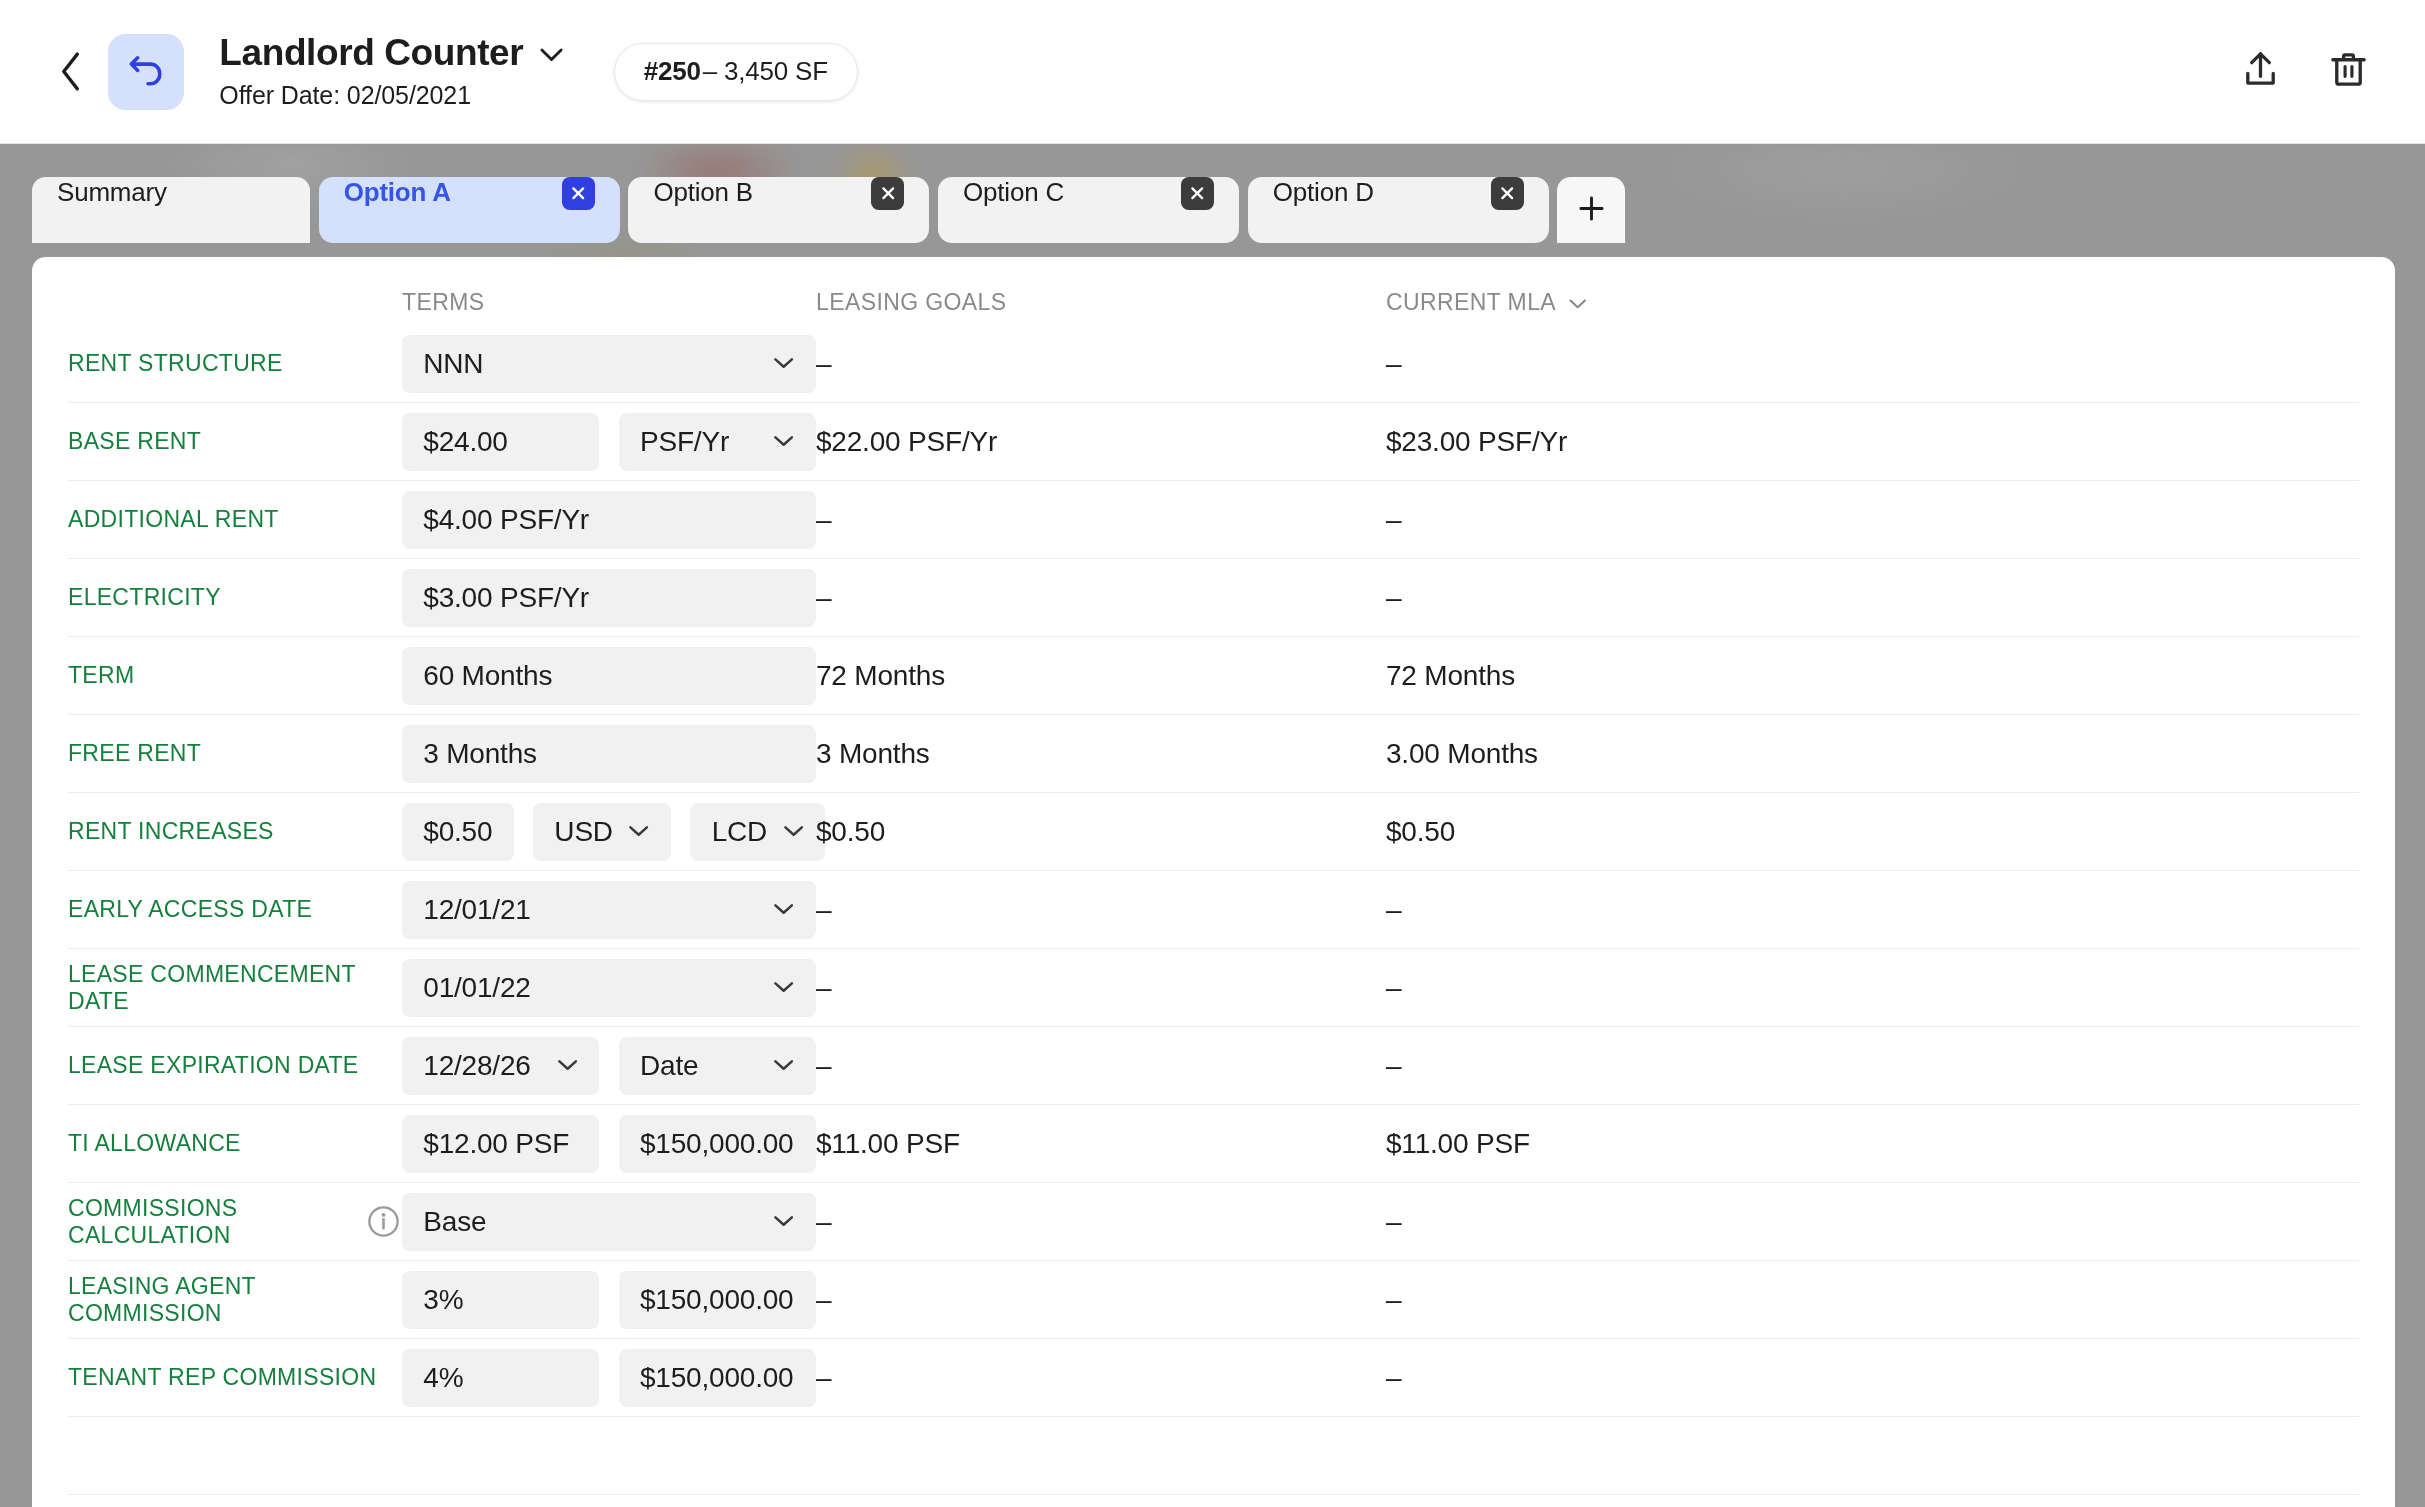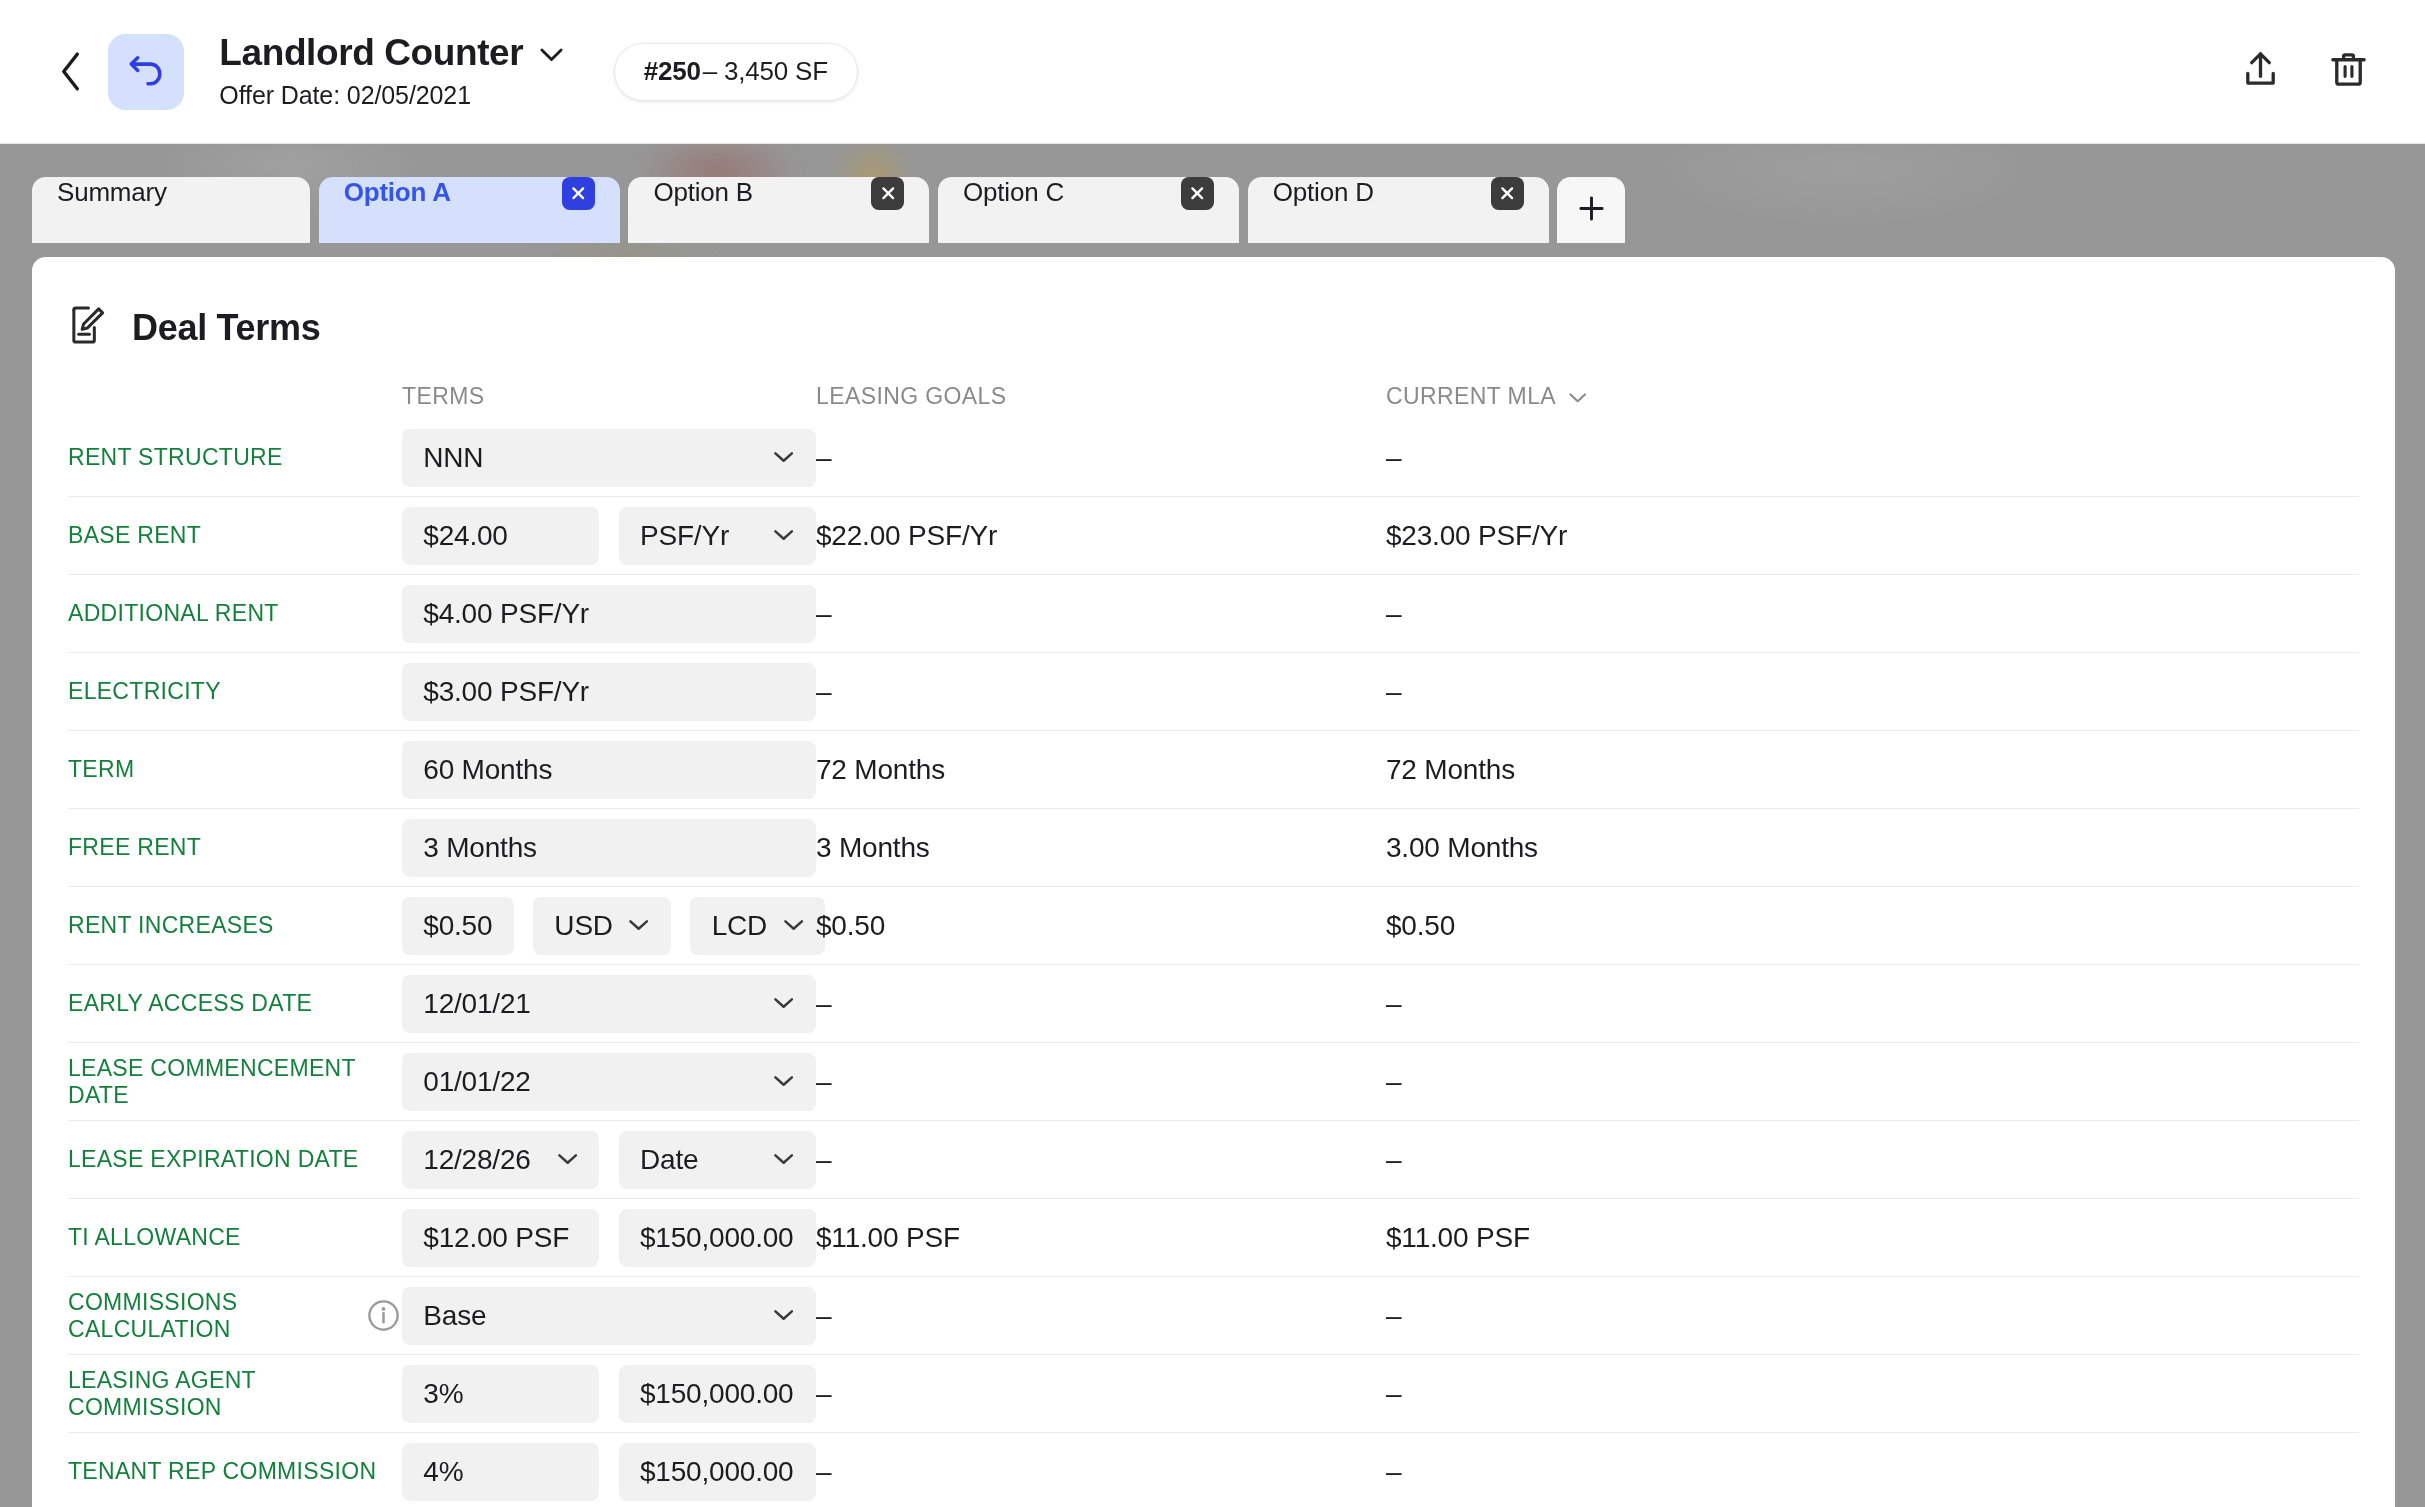--- a/index.html
+++ b/index.html
@@ -97,21 +97,21 @@
     display: flex; align-items: flex-start;
     padding: 0 25px;
     cursor: pointer;
     min-width: 0;
   }
   .tab .tab-label {
     font-size: 26px; color: #1d1d1f; font-weight: 500; white-space: nowrap;
     letter-spacing: -0.2px;
   }
   .tab.summary { width: 278px; }
-  .tab.opt { width: 301px; justify-content: space-between; }
+  .tab.opt { width: 301px; justify-content: space-between; border-radius: 14px; }
   .tab.active { background: #d4e0fc; }
   .tab.active .tab-label { color: #3355e8; font-weight: 700; }
   .tab-close {
     width: 33px; height: 33px; border-radius: 7.8px;
     background: #3c3c3c;
     display: flex; align-items: center; justify-content: center;
     flex: 0 0 auto;
     cursor: pointer;
   }
   .tab.active .tab-close { background: #2f3fe0; }
@@ -294,31 +294,20 @@
     </div>
     <div class="tab-add">
       <span><svg width="29" height="29" viewBox="0 0 30 30" fill="none">
           <path d="M15 4 V26 M4 15 H26" stroke="#1d1d1f" stroke-width="3" stroke-linecap="round"></path>
         </svg></span>
     </div>
   </div>
 
 <div class="card">
 
-  <div class="card-title">
-    <span>
-      <svg width="39" height="43" viewBox="0 0 40 44" fill="none">
-        <path d="M6 6 a2 2 0 0 1 2 -2 H21" stroke="#2b2b2b" stroke-width="3.1" stroke-linecap="round"></path>
-        <path d="M6 6 V37 a2 2 0 0 0 2 2 H25 a2 2 0 0 0 2 -2 V24" stroke="#2b2b2b" stroke-width="3.1" stroke-linecap="round" stroke-linejoin="round"></path>
-        <path d="M11 31 H22" stroke="#2b2b2b" stroke-width="3.1" stroke-linecap="round"></path>
-        <path d="M31.5 5 L35.5 9 L20 24.5 L14.5 26 L16 20.5 Z" stroke="#2b2b2b" stroke-width="3.1" stroke-linejoin="round"></path>
-      </svg>
-    </span>
-    <span class="card-title-text">Deal Terms</span>
-  </div>
 
   <div class="table">
 
     <div class="row headrow">
       <div class="c-label"></div>
       <div class="c-terms hdr">TERMS</div>
       <div class="c-goals hdr">LEASING GOALS</div>
       <div class="c-mla hdr">
         <span>CURRENT MLA</span>
         <span>

